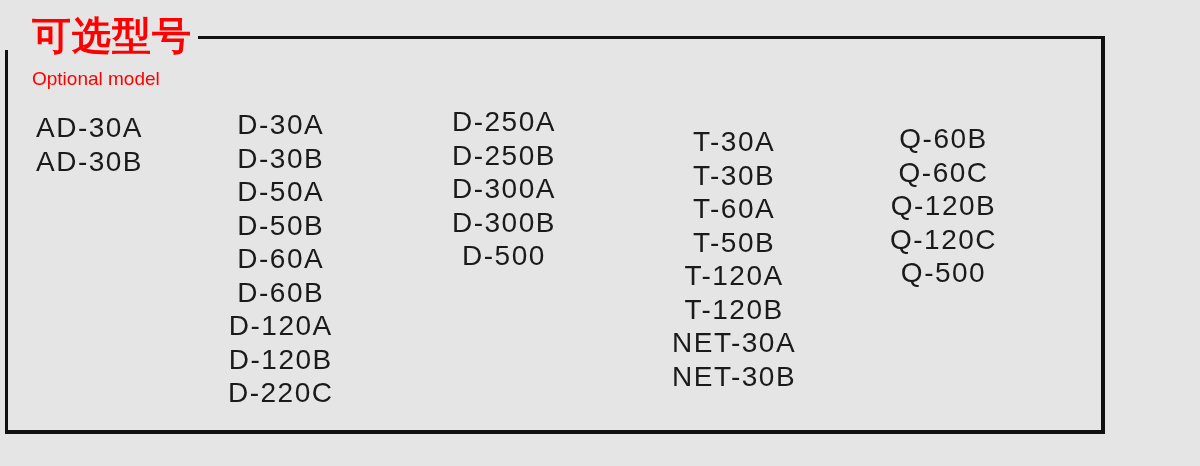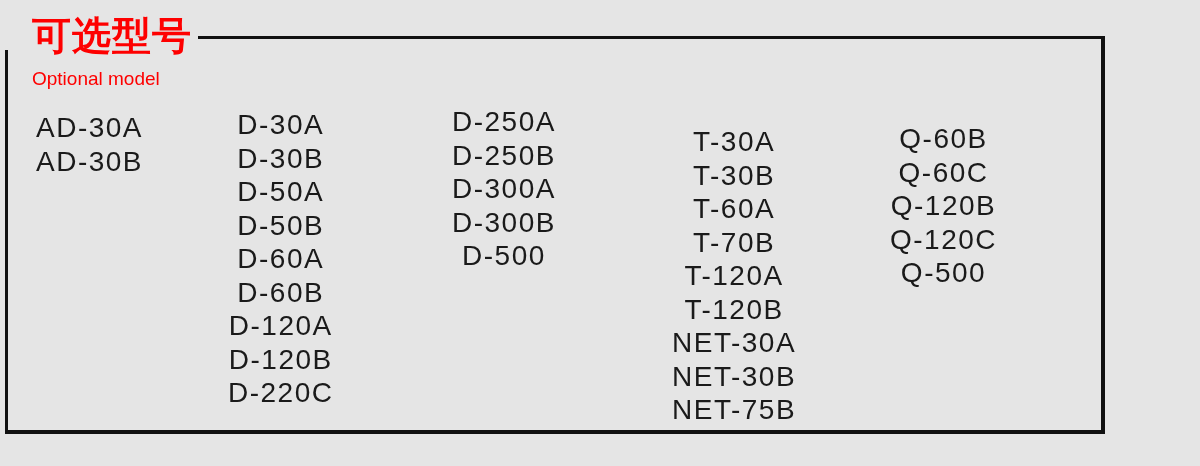--- a/index.html
+++ b/index.html
@@ -95,26 +95,25 @@
     <div>D-250B</div>
     <div>D-300A</div>
     <div>D-300B</div>
     <div>D-500</div>
   </div>
 
   <div class="model-col col-4">
     <div>T-30A</div>
     <div>T-30B</div>
     <div>T-60A</div>
-    <div>T-70B</div>
+    <div>T-50B</div>
     <div>T-120A</div>
     <div>T-120B</div>
     <div>NET-30A</div>
     <div>NET-30B</div>
-    <div>NET-75B</div>
   </div>
 
   <div class="model-col col-5">
     <div>Q-60B</div>
     <div>Q-60C</div>
     <div>Q-120B</div>
     <div>Q-120C</div>
     <div>Q-500</div>
   </div>
 

